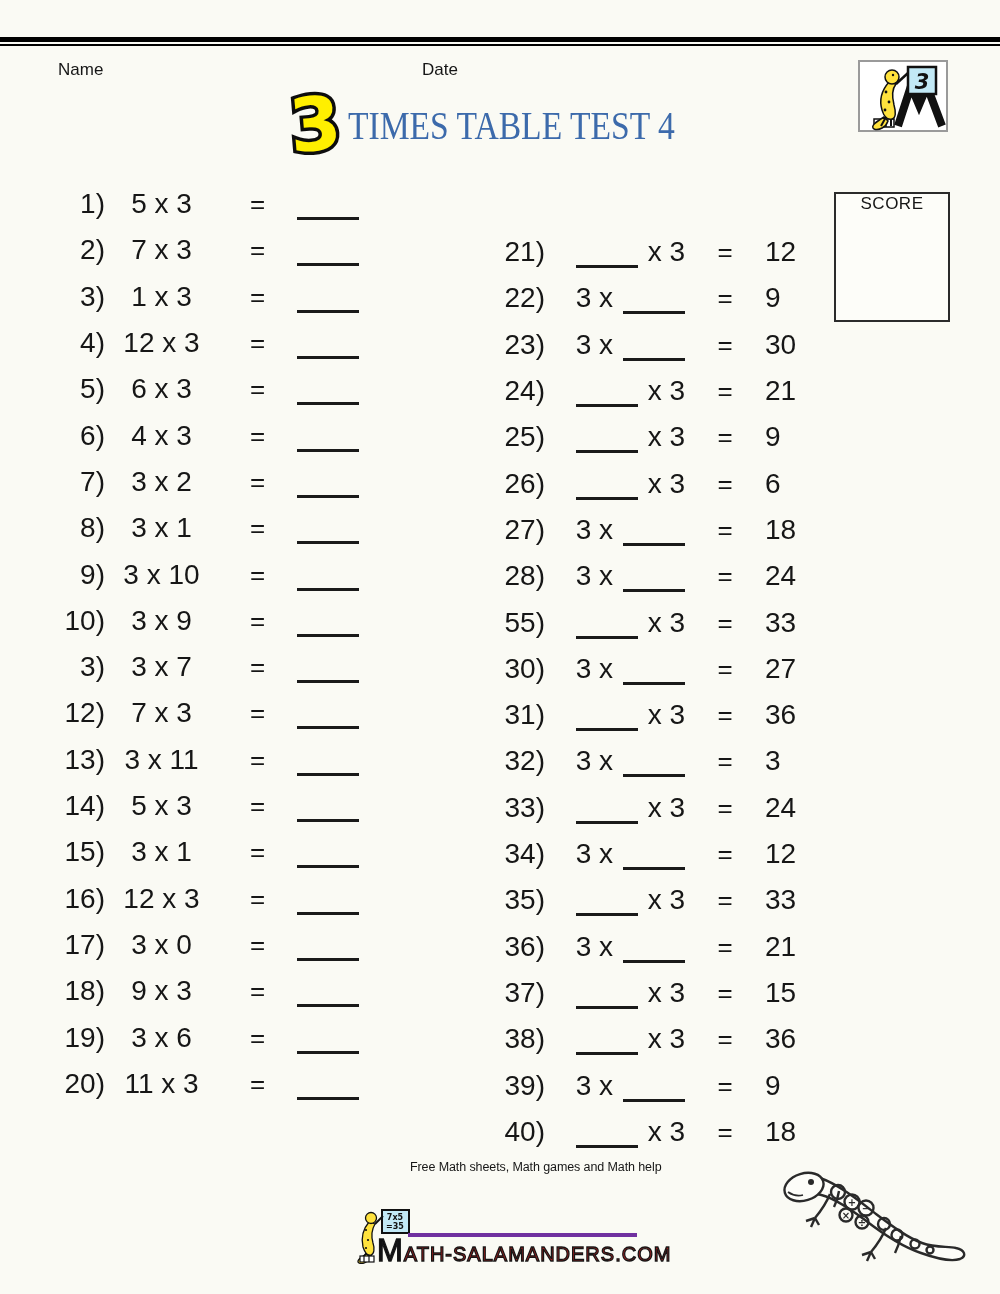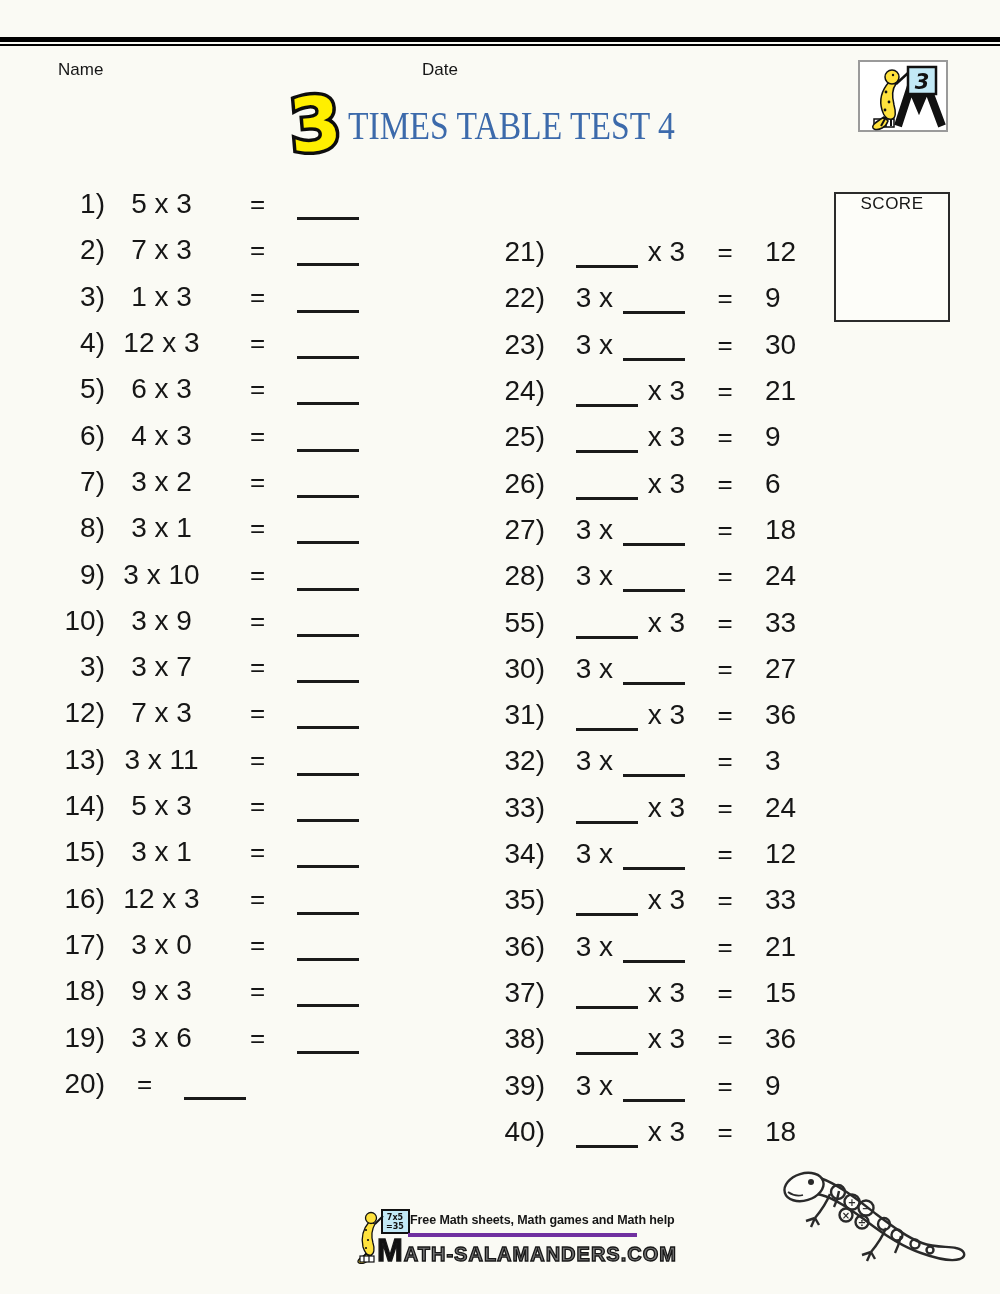--- a/index.html
+++ b/index.html
@@ -51,26 +51,26 @@
     display:inline-block;width:62px;height:0;
     border-bottom:3px solid #1a1a1a;
     position:relative;top:7px;
   }
   .b-before{margin-right:10px;}
   .b-after{margin-left:10px;}
 
   .gecko{position:absolute;left:768px;top:1150px;}
 
   .footer-minilogo{position:absolute;left:352px;top:1208px;}
-  .footer-tagline{position:absolute;left:410px;top:1213px;font-size:12.5px;font-weight:bold;letter-spacing:-0.1px;}
+  .footer-tagline{position:absolute;left:410px;top:1160px;font-size:12.5px;font-weight:normal;letter-spacing:-0.1px;}
   .footer-rule{position:absolute;left:408px;top:1233px;width:229px;height:4px;background:#7030a0;}
   .footer-site{
     position:absolute;left:377px;top:1233px;
-    font-size:20px;font-weight:bold;letter-spacing:1px;
-    color:#737373;-webkit-text-stroke:1.3px #161616;
+    font-size:20px;font-weight:normal;letter-spacing:1px;
+    color:#b91c1c;-webkit-text-stroke:1.3px #161616;
     white-space:nowrap;
   }
   .footer-site::first-letter{
     font-size:31px;color:#111;-webkit-text-stroke:0px #111;
   }
 </style>
 </head>
 <body>
 
 <div class="page">
@@ -223,20 +223,21 @@
         <span class="blank"></span>
       </div>
       <div class="q-row">
         <span class="c c-num">19)</span>
         <span class="c c-expr">3 x 6</span>
         <span class="c c-eq">=</span>
         <span class="blank"></span>
       </div>
       <div class="q-row">
         <span class="c c-num">20)</span>
+        <span class="c c-expr">11 x 3</span>
         <span class="c c-eq">=</span>
         <span class="blank"></span>
       </div>
     </div>
   <div id="col-right" class="col">
       <div class="q-row">
         <span class="c c-num">21)</span>
         <span class="c c-gap"></span>
         <span class="c c-exprr"><span class="blank b-before"></span><span>x 3</span></span>
         <span class="c c-eqr">=</span>

